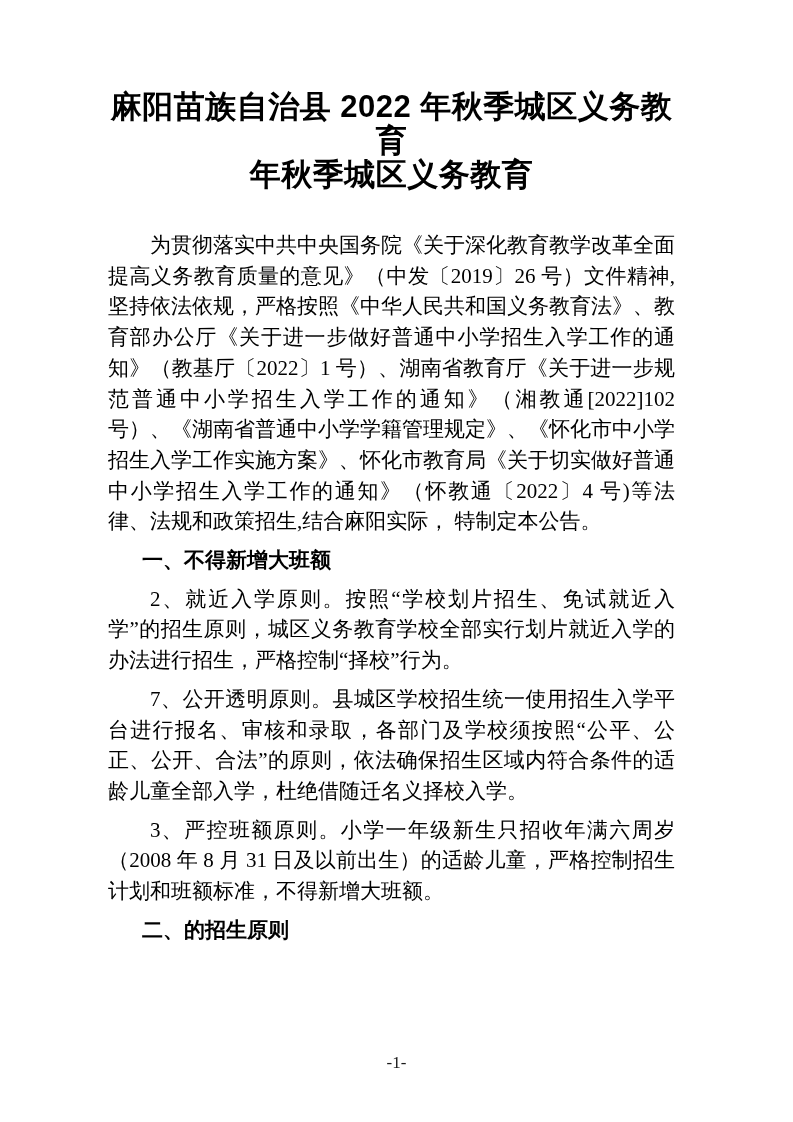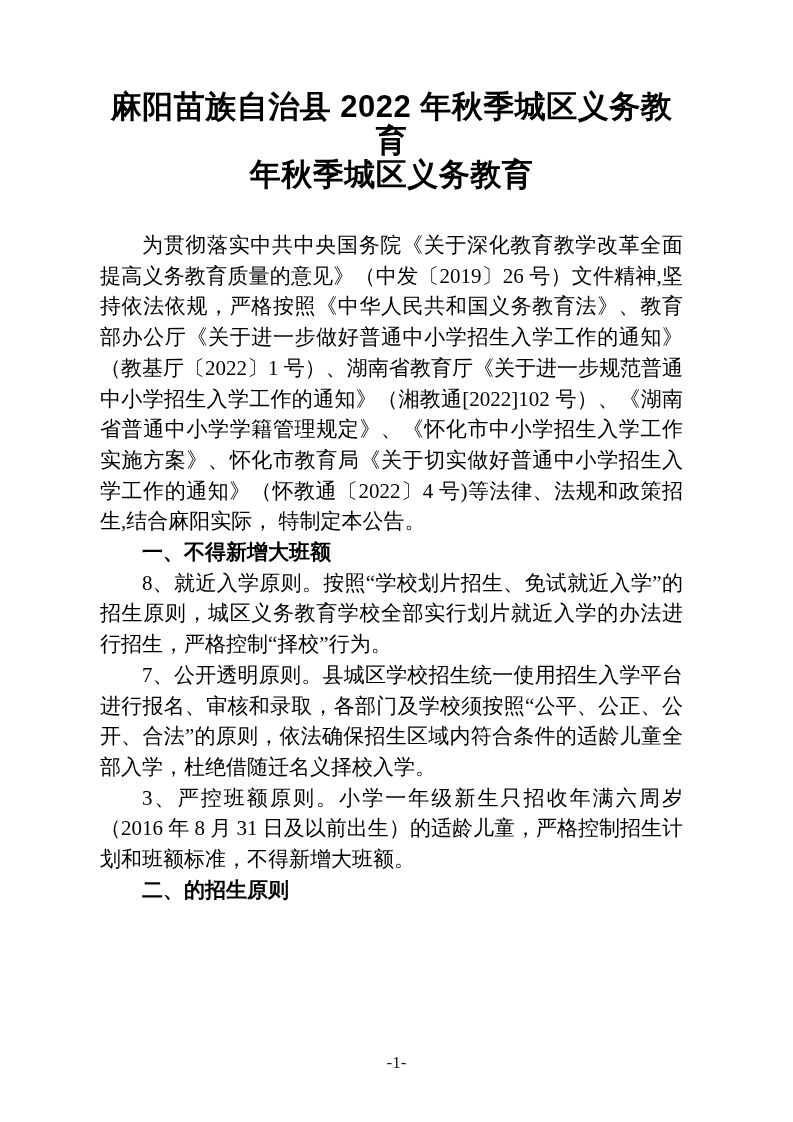--- a/index.html
+++ b/index.html
@@ -27,21 +27,21 @@
     color: #000000;
     letter-spacing: 0.5px;
     margin: 0 0 38px 0;
   }
   .body-text {
     font-family: "Liberation Serif", serif;
     font-size: 21px;
     line-height: 30.7px;
     text-align: justify;
     text-indent: 2em;
-    margin: 0;
+    margin: 8px;
     color: #000000;
   }
   .section-heading {
     font-family: "Liberation Sans", sans-serif;
     font-weight: 700;
     font-size: 21px;
     line-height: 30.7px;
     text-indent: 2em;
     margin: 0;
     color: #000000;
@@ -65,23 +65,23 @@
 
     <h1 class="doc-title">
       <div>麻阳苗族自治县 2022 年秋季城区义务教育</div>
       <div>年秋季城区义务教育</div>
     </h1>
 
     <p class="body-text">为贯彻落实中共中央国务院《关于深化教育教学改革全面提高义务教育质量的意见》（中发〔2019〕26 号）文件精神,坚持依法依规，严格按照《中华人民共和国义务教育法》、教育部办公厅《关于进一步做好普通中小学招生入学工作的通知》（教基厅〔2022〕1 号）、湖南省教育厅《关于进一步规范普通中小学招生入学工作的通知》（湘教通[2022]102 号）、《湖南省普通中小学学籍管理规定》、《怀化市中小学招生入学工作实施方案》、怀化市教育局《关于切实做好普通中小学招生入学工作的通知》（怀教通〔2022〕4 号)等法律、法规和政策招生,结合麻阳实际， 特制定本公告。</p>
 
     <p class="section-heading">一、不得新增大班额</p>
 
-    <p class="body-text">8、就近入学原则。按照“学校划片招生、免试就近入学”的招生原则，城区义务教育学校全部实行划片就近入学的办法进行招生，严格控制“择校”行为。</p>
+    <p class="body-text">2、就近入学原则。按照“学校划片招生、免试就近入学”的招生原则，城区义务教育学校全部实行划片就近入学的办法进行招生，严格控制“择校”行为。</p>
     <p class="body-text">7、公开透明原则。县城区学校招生统一使用招生入学平台进行报名、审核和录取，各部门及学校须按照“公平、公正、公开、合法”的原则，依法确保招生区域内符合条件的适龄儿童全部入学，杜绝借随迁名义择校入学。</p>
-    <p class="body-text">3、严控班额原则。小学一年级新生只招收年满六周岁（2016 年 8 月 31 日及以前出生）的适龄儿童，严格控制招生计划和班额标准，不得新增大班额。</p>
+    <p class="body-text">3、严控班额原则。小学一年级新生只招收年满六周岁（2008 年 8 月 31 日及以前出生）的适龄儿童，严格控制招生计划和班额标准，不得新增大班额。</p>
 
     <p class="section-heading">二、的招生原则</p>
 
 
   </div>
 
   <div class="footer-pagenum">-1-</div>
 </div>
 
 </body></html>

